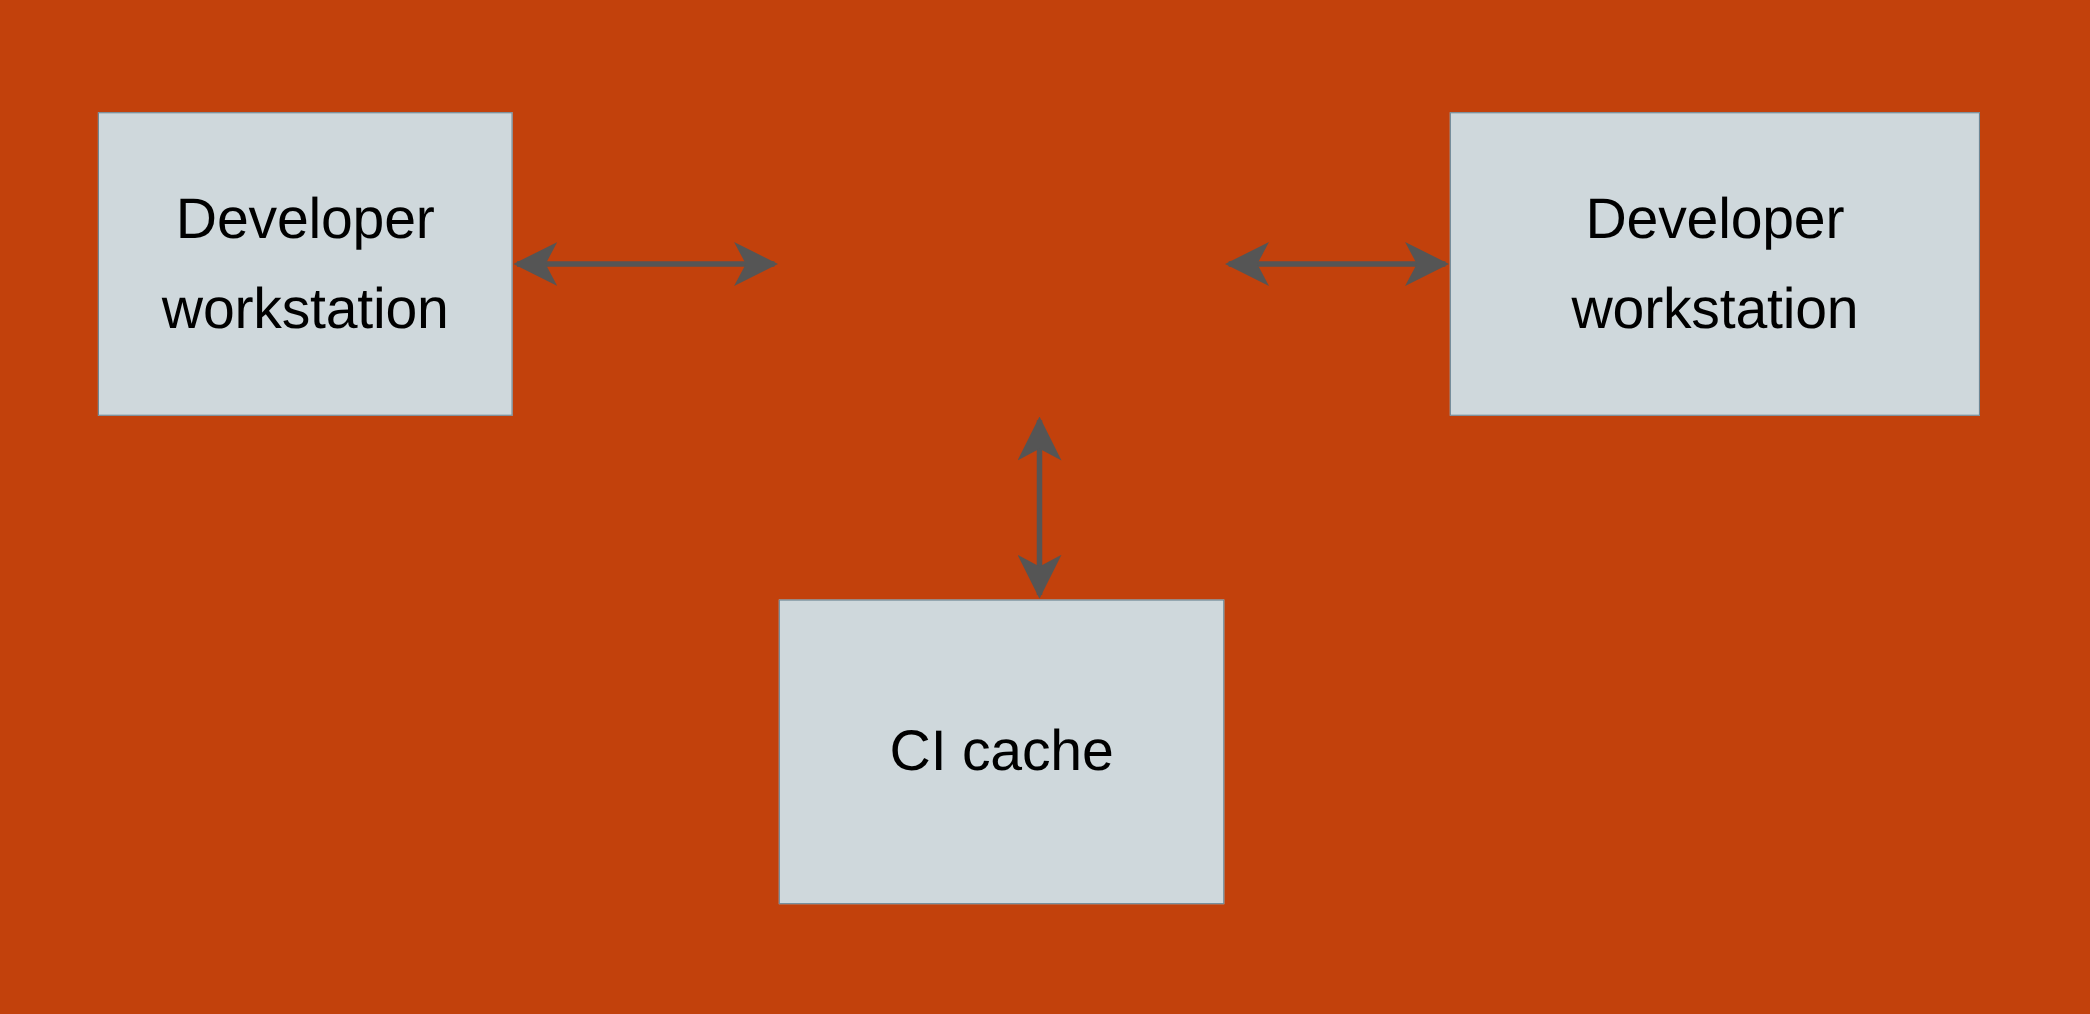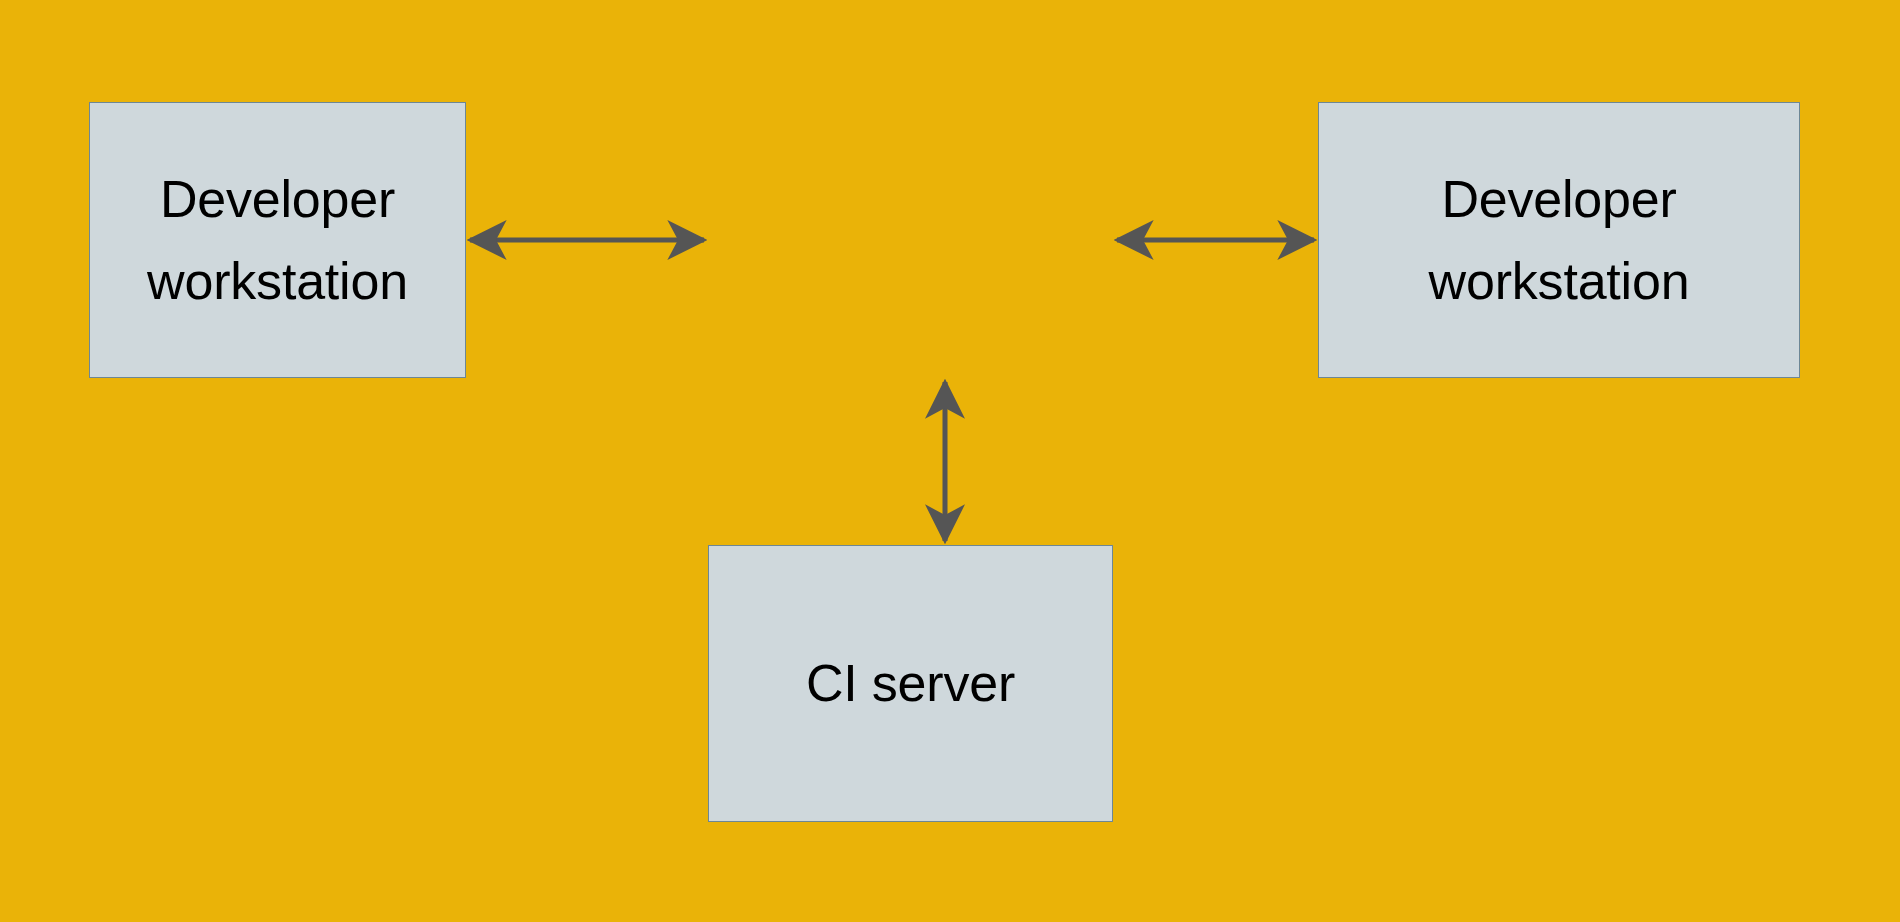--- a/index.html
+++ b/index.html
@@ -8,21 +8,21 @@
     padding: 0;
     background: #ffffff;
   }
   body {
     font-family: "Liberation Sans", sans-serif;
   }
   #diagram-canvas {
     position: relative;
     width: 1900px;
     height: 922px;
-    background: #eab308;
+    background: #c2410c;
     overflow: hidden;
   }
   #diagram-svg {
     position: absolute;
     left: 0;
     top: 0;
     width: 1900px;
     height: 922px;
     display: block;
   }
@@ -91,20 +91,20 @@
 workstation</span>
   </div>
 
 
   <div class="node-box" id="node-dev-right">
     <span class="node-label">Developer
 workstation</span>
   </div>
 
   <div class="node-box" id="node-ci">
-    <span class="node-label">CI server</span>
+    <span class="node-label">CI cache</span>
   </div>
 
   <div class="edge-hit" id="edge-left-cache"></div>
   <div class="edge-hit" id="edge-cache-right"></div>
   <div class="edge-hit" id="edge-cache-ci"></div>
 
 </div>
 
 </body></html>

